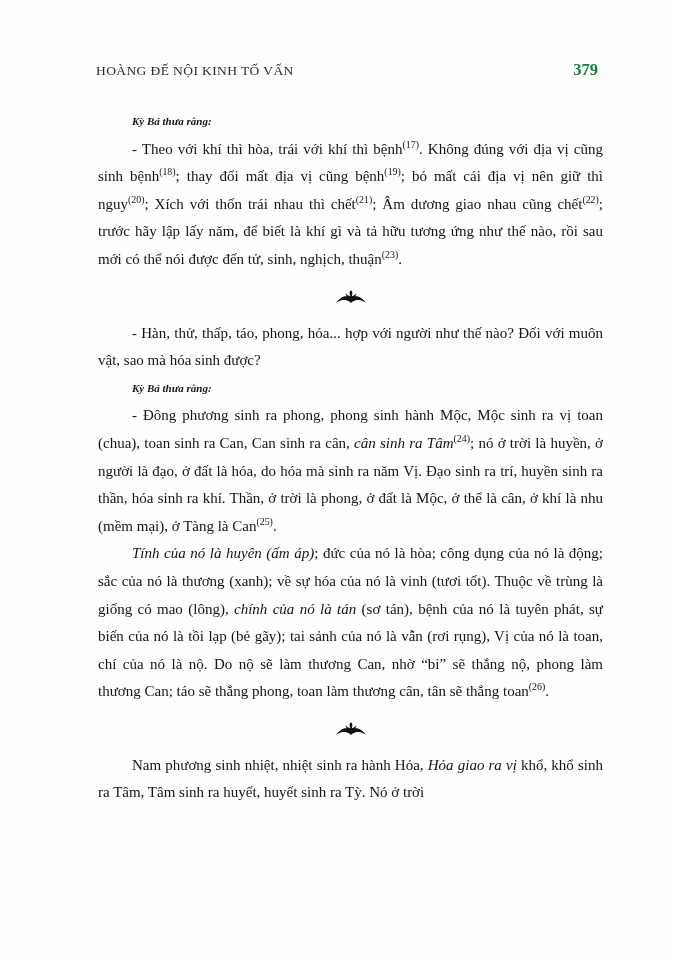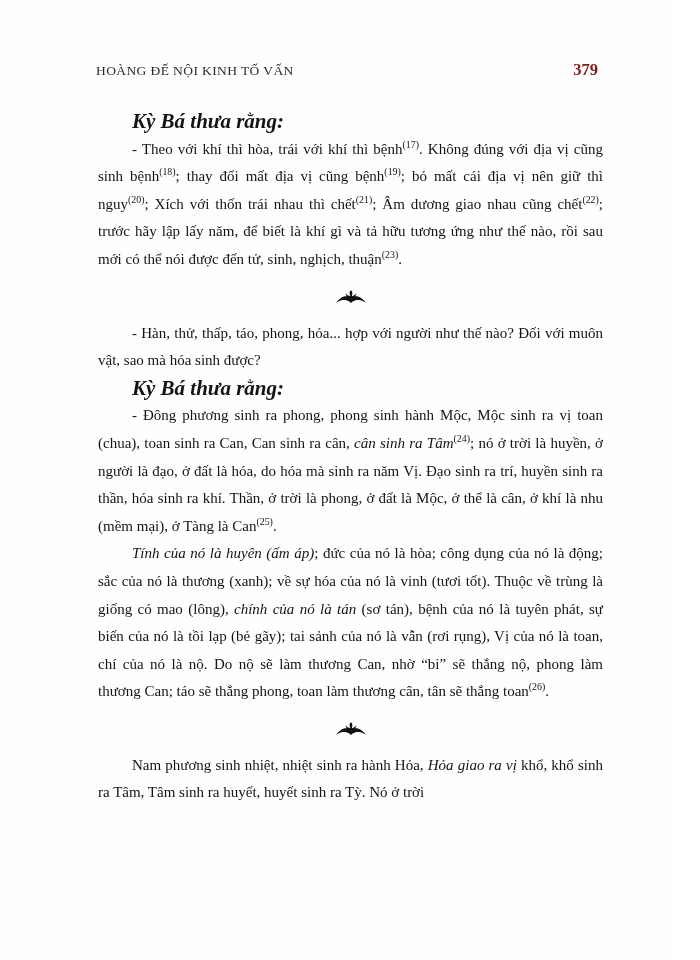--- a/index.html
+++ b/index.html
@@ -37,21 +37,21 @@
   }
   .head-title {
     font-size: 13.5px;
     letter-spacing: 0.4px;
     color: #2b2b2b;
     white-space: nowrap;
   }
   .head-folio {
     font-size: 16.5px;
     font-weight: bold;
-    color: #7f1d1d;
+    color: #15803d;
   }
 
   
   .content {
     position: absolute;
     left: 98px;
     top: 108px;
     width: 505px;
   }
 
@@ -64,21 +64,21 @@
     -webkit-hyphens: none;
     hyphens: none;
     color: #141414;
   }
 
   p.indent { text-indent: 34px; }
 
   .speaker {
     font-weight: bold;
     font-style: italic;
-    font-size: 21px;
+    font-size: 11px;
     line-height: 27.6px;
     margin: 0;
     text-indent: 34px;
   }
   .speaker.roman {
     font-style: normal;
   }
 
   .ital { font-style: italic; }
 

